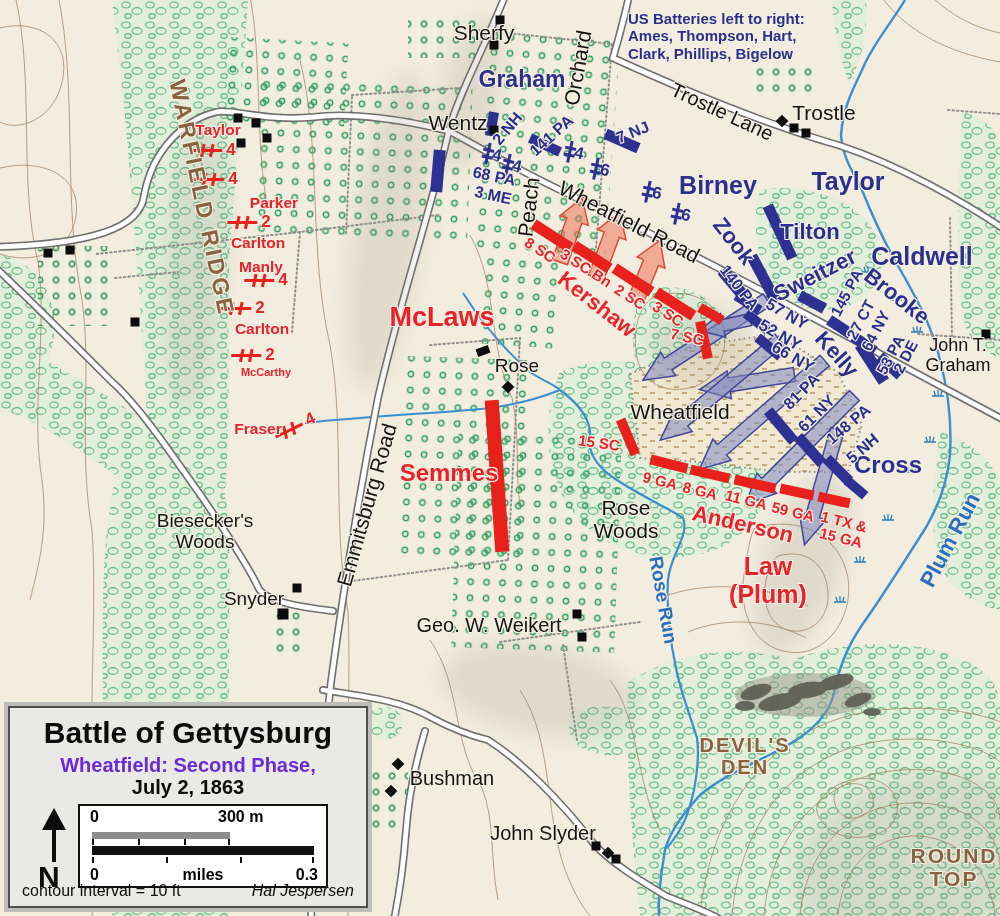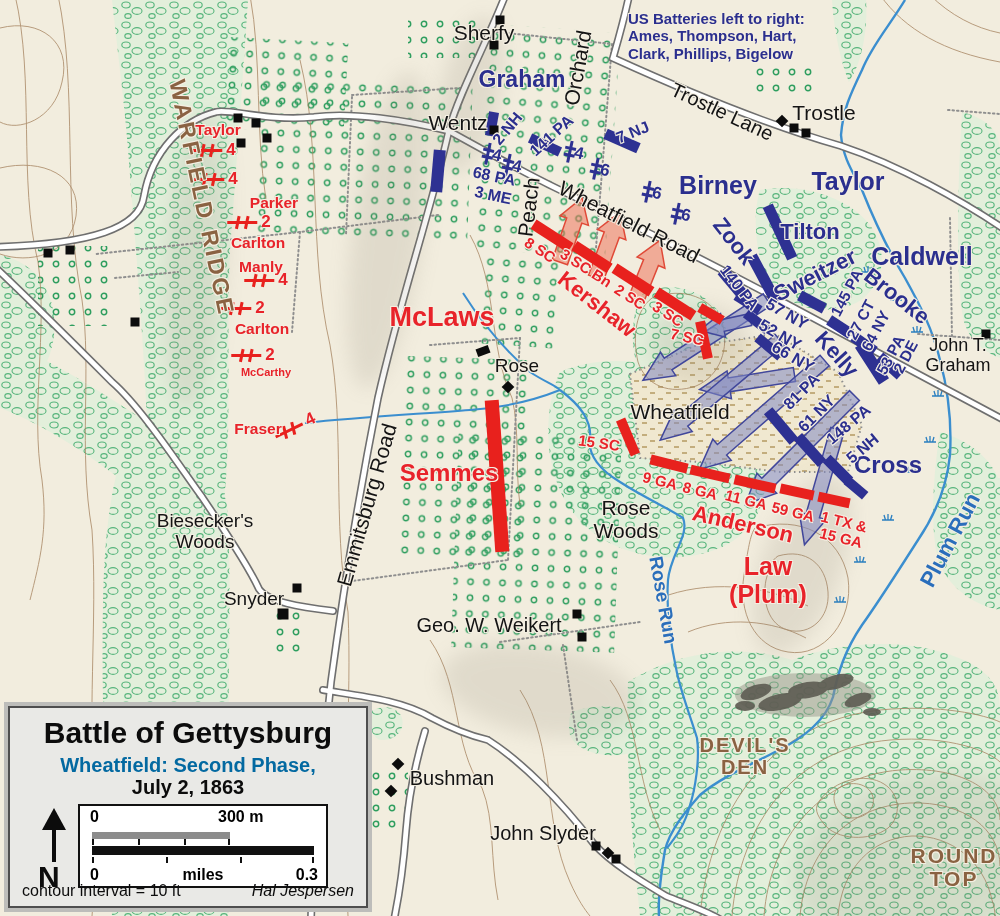--- a/index.html
+++ b/index.html
@@ -33,21 +33,21 @@
   .csbatt .g::before{left:9px;} .csbatt .g::after{left:18px;}
   .csbatt .n{color:#e8232a;font-weight:bold;font-size:17px;
      text-shadow:1px 1px 0 #f4efe2,-1px -1px 0 #f4efe2;}
   
   .bld{position:absolute;width:9px;height:9px;background:#0c0c0c;transform:translate(-50%,-50%);}
   .bldd{transform:translate(-50%,-50%) rotate(45deg);}
   
   #legend{position:absolute;left:8px;top:706px;width:356px;height:198px;background:#e9e9e6;
           border:2px solid #4e4e4e;box-shadow:0 0 0 4px #bdbdba;}
   #legend .t{position:absolute;left:0;right:0;top:8px;text-align:center;font-size:30px;font-weight:bold;color:#0c0c0c;}
-  #legend .s1{position:absolute;left:0;right:0;top:46px;text-align:center;font-size:20px;font-weight:bold;color:#0369a1;}
+  #legend .s1{position:absolute;left:0;right:0;top:46px;text-align:center;font-size:20px;font-weight:bold;color:#6d28d9;}
   #legend .s2{position:absolute;left:0;right:0;top:68px;text-align:center;font-size:20px;font-weight:bold;color:#0c0c0c;}
   #scalebox{position:absolute;left:68px;top:96px;width:246px;height:80px;background:#fff;border:2px solid #111;}
   #scalebox .r1{position:absolute;left:10px;top:2px;font-size:16px;font-weight:bold;}
   #scalebox .r1b{position:absolute;left:138px;top:2px;font-size:16px;font-weight:bold;}
   #scalebox .gbar{position:absolute;left:12px;top:26px;width:138px;height:7px;background:#8c8c8c;}
   #scalebox .kbar{position:absolute;left:12px;top:40px;width:222px;height:9px;background:#111;}
   #scalebox .tick{position:absolute;width:2px;height:6px;background:#111;}
   #scalebox .r2a{position:absolute;left:10px;bottom:2px;font-size:16px;font-weight:bold;}
   #scalebox .r2b{position:absolute;left:0;right:0;bottom:2px;text-align:center;font-size:16px;font-weight:bold;}
   #scalebox .r2c{position:absolute;right:8px;bottom:2px;font-size:16px;font-weight:bold;}

